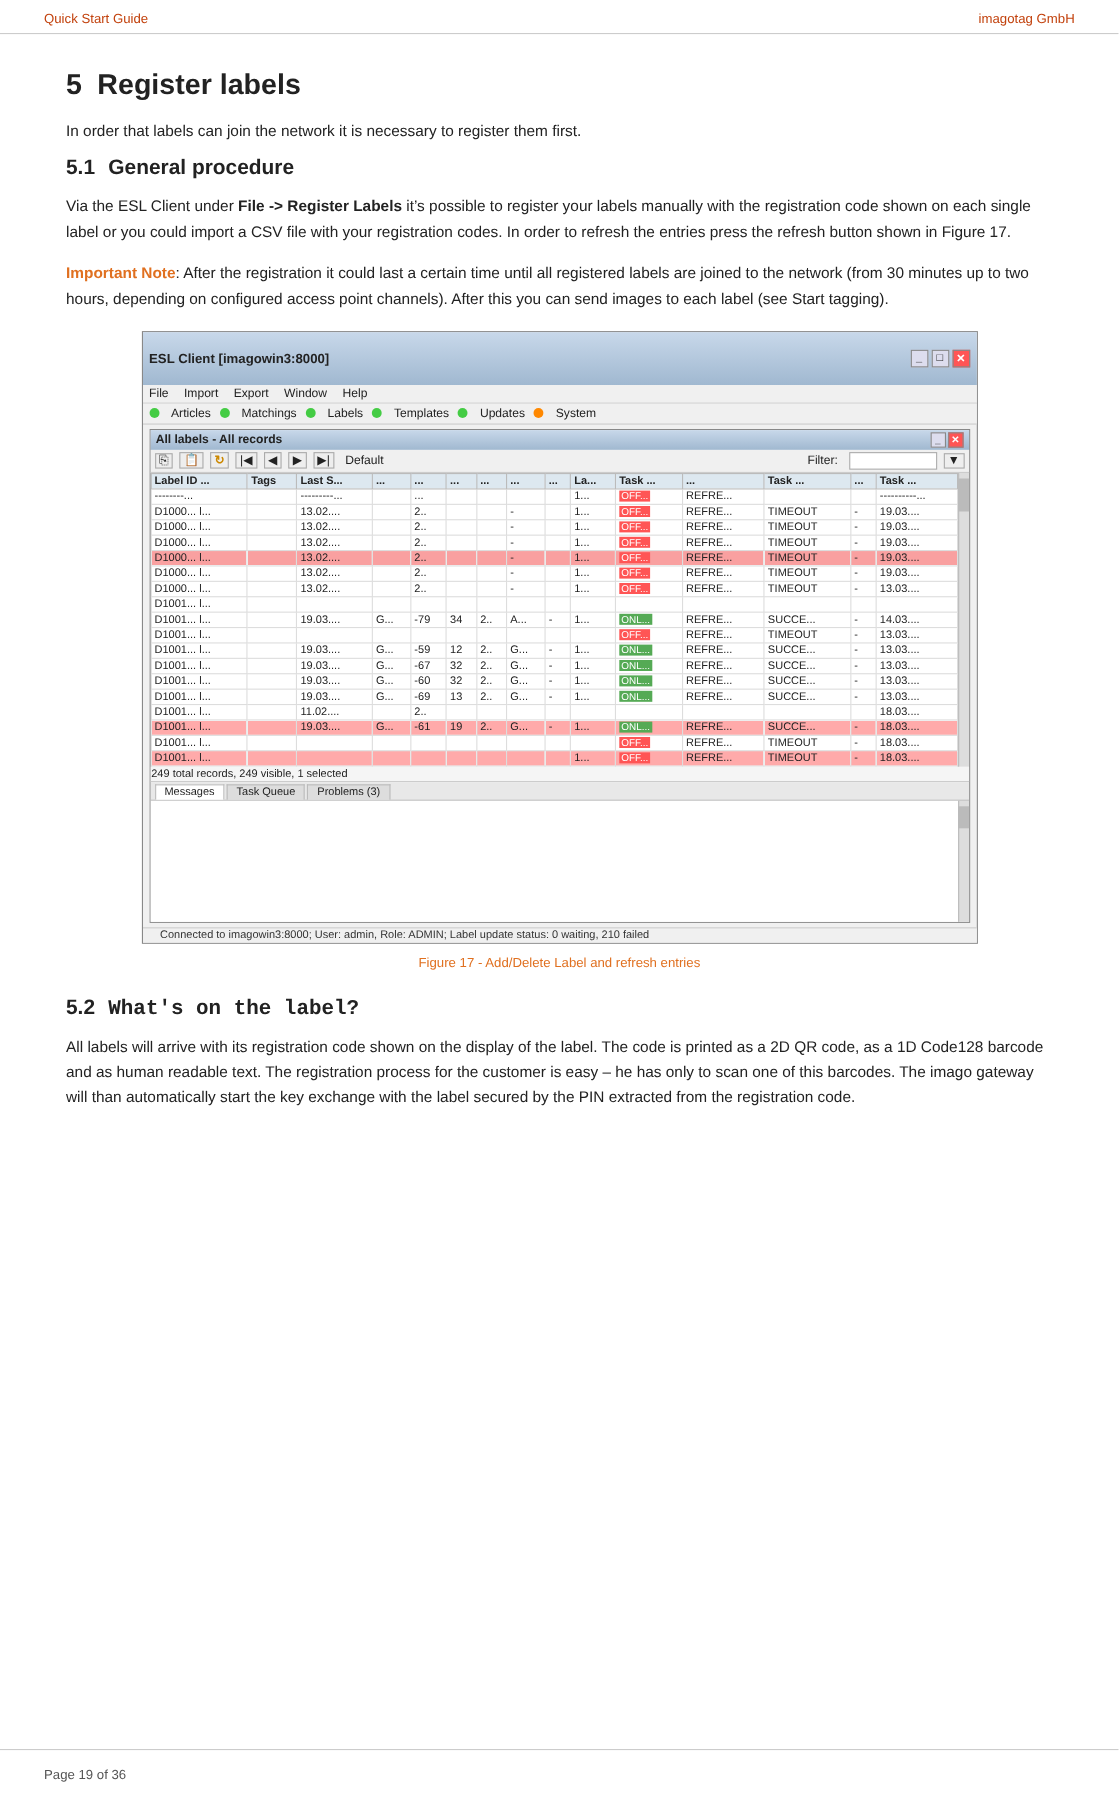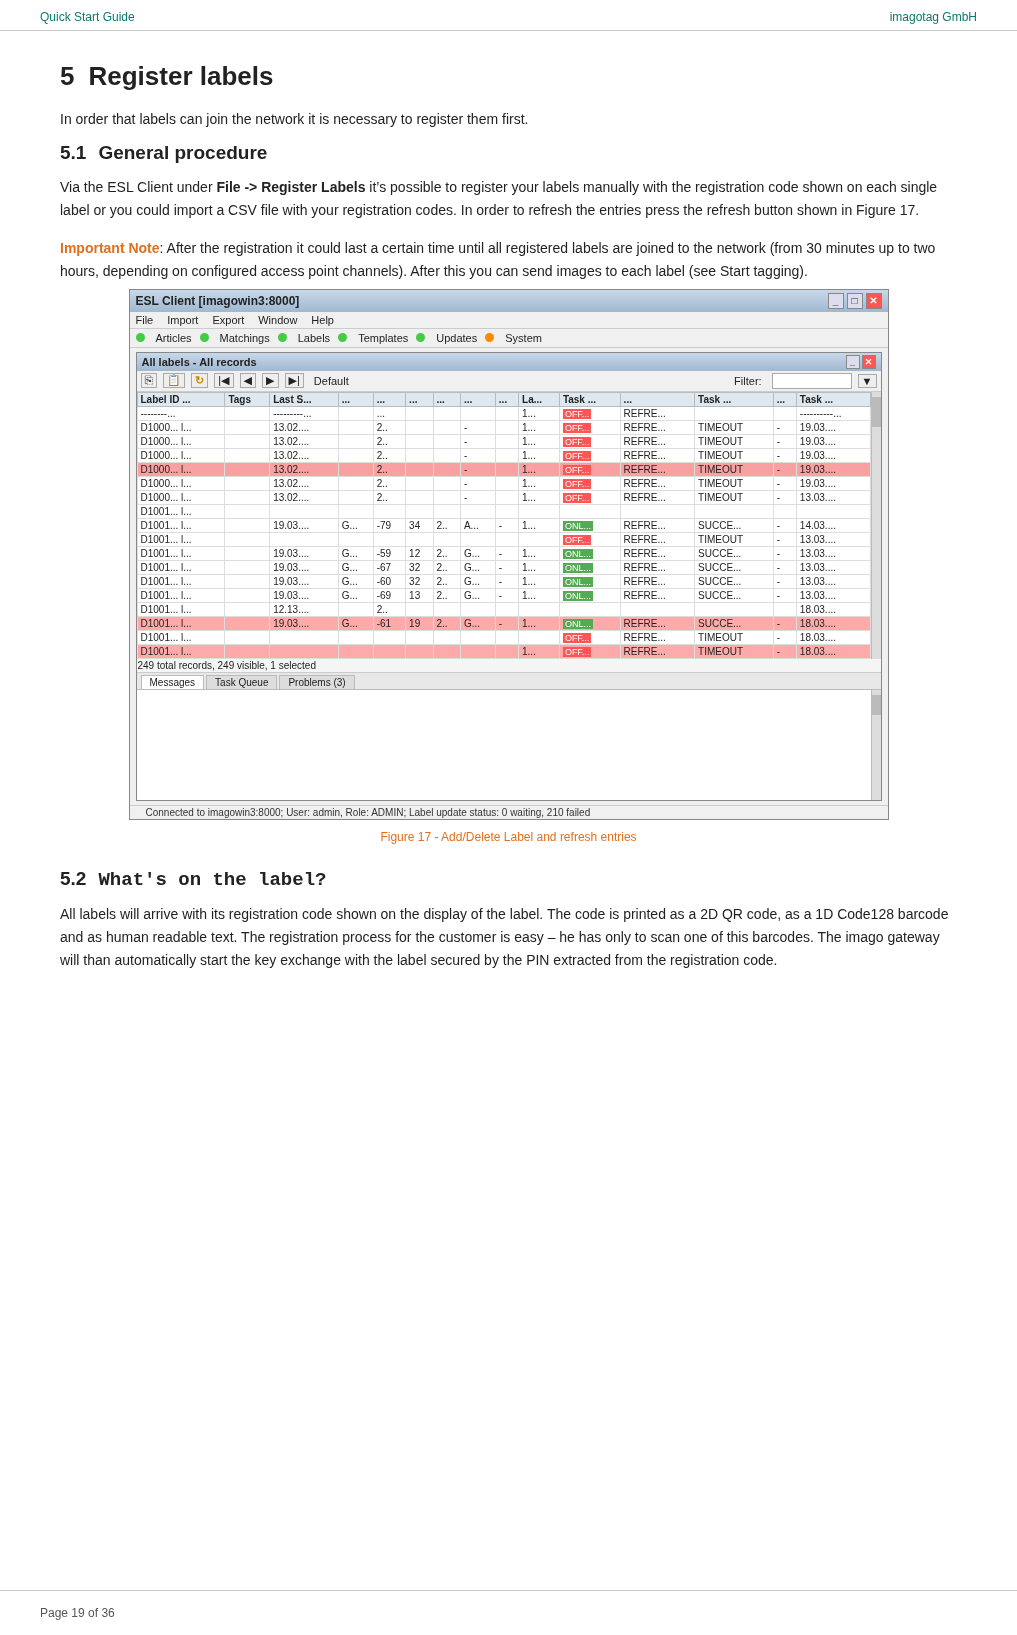--- a/index.html
+++ b/index.html
@@ -12,21 +12,21 @@
       min-height: 1635px;
       position: relative;
     }
     .page-header {
       display: flex;
       justify-content: space-between;
       align-items: center;
       padding: 10px 40px 6px 40px;
       border-bottom: 1px solid #ccc;
       font-size: 12px;
-      color: #0f766e;
+      color: #c2410c;
     }
     .page-content {
       padding: 30px 60px 60px 60px;
     }
     .section-title {
       font-size: 26px;
       font-weight: bold;
       margin-bottom: 16px;
       display: flex;
       align-items: baseline;
@@ -58,38 +58,38 @@
       line-height: 1.65;
       margin-bottom: 14px;
     }
     .body-text b {
       font-weight: bold;
       margin-top: 38px;
     }
     .important-note {
       font-size: 14px;
       line-height: 1.65;
-      margin-bottom: 6px;
+      margin-bottom: 18px;
       color: #222;
     }
     .important-label {
       color: #e07020;
       font-weight: bold;
     }
     
     .esl-window {
       border: 1px solid #888;
       background: #f0f0f0;
       width: 760px;
       margin: 0 auto 10px auto;
       font-size: 11px;
     }
     .esl-titlebar {
       background: linear-gradient(to bottom, #c8d8ea, #a0b8d0);
-      padding: 3px 6px;
+      padding: 16px 6px;
       display: flex;
       justify-content: space-between;
       align-items: center;
       font-size: 12px;
       font-weight: bold;
     }
     .esl-titlebar-btns {
       display: flex; gap: 3px;
     }
     .esl-titlebar-btn {
@@ -565,21 +565,21 @@
                   <td>1...</td>
                   <td><span class="badge-onl">ONL...</span></td>
                   <td>REFRE...</td>
                   <td>SUCCE...</td>
                   <td>-</td>
                   <td>13.03....</td>
               </tr>
               <tr class="row-normal">
                 <td>D1001... l...</td>
                   <td></td>
-                  <td>12.13....</td>
+                  <td>11.02....</td>
                   <td></td>
                   <td>2..</td>
                   <td></td>
                   <td></td>
                   <td></td>
                   <td></td>
                   <td></td>
                   <td></td>
                   <td></td>
                   <td></td>

